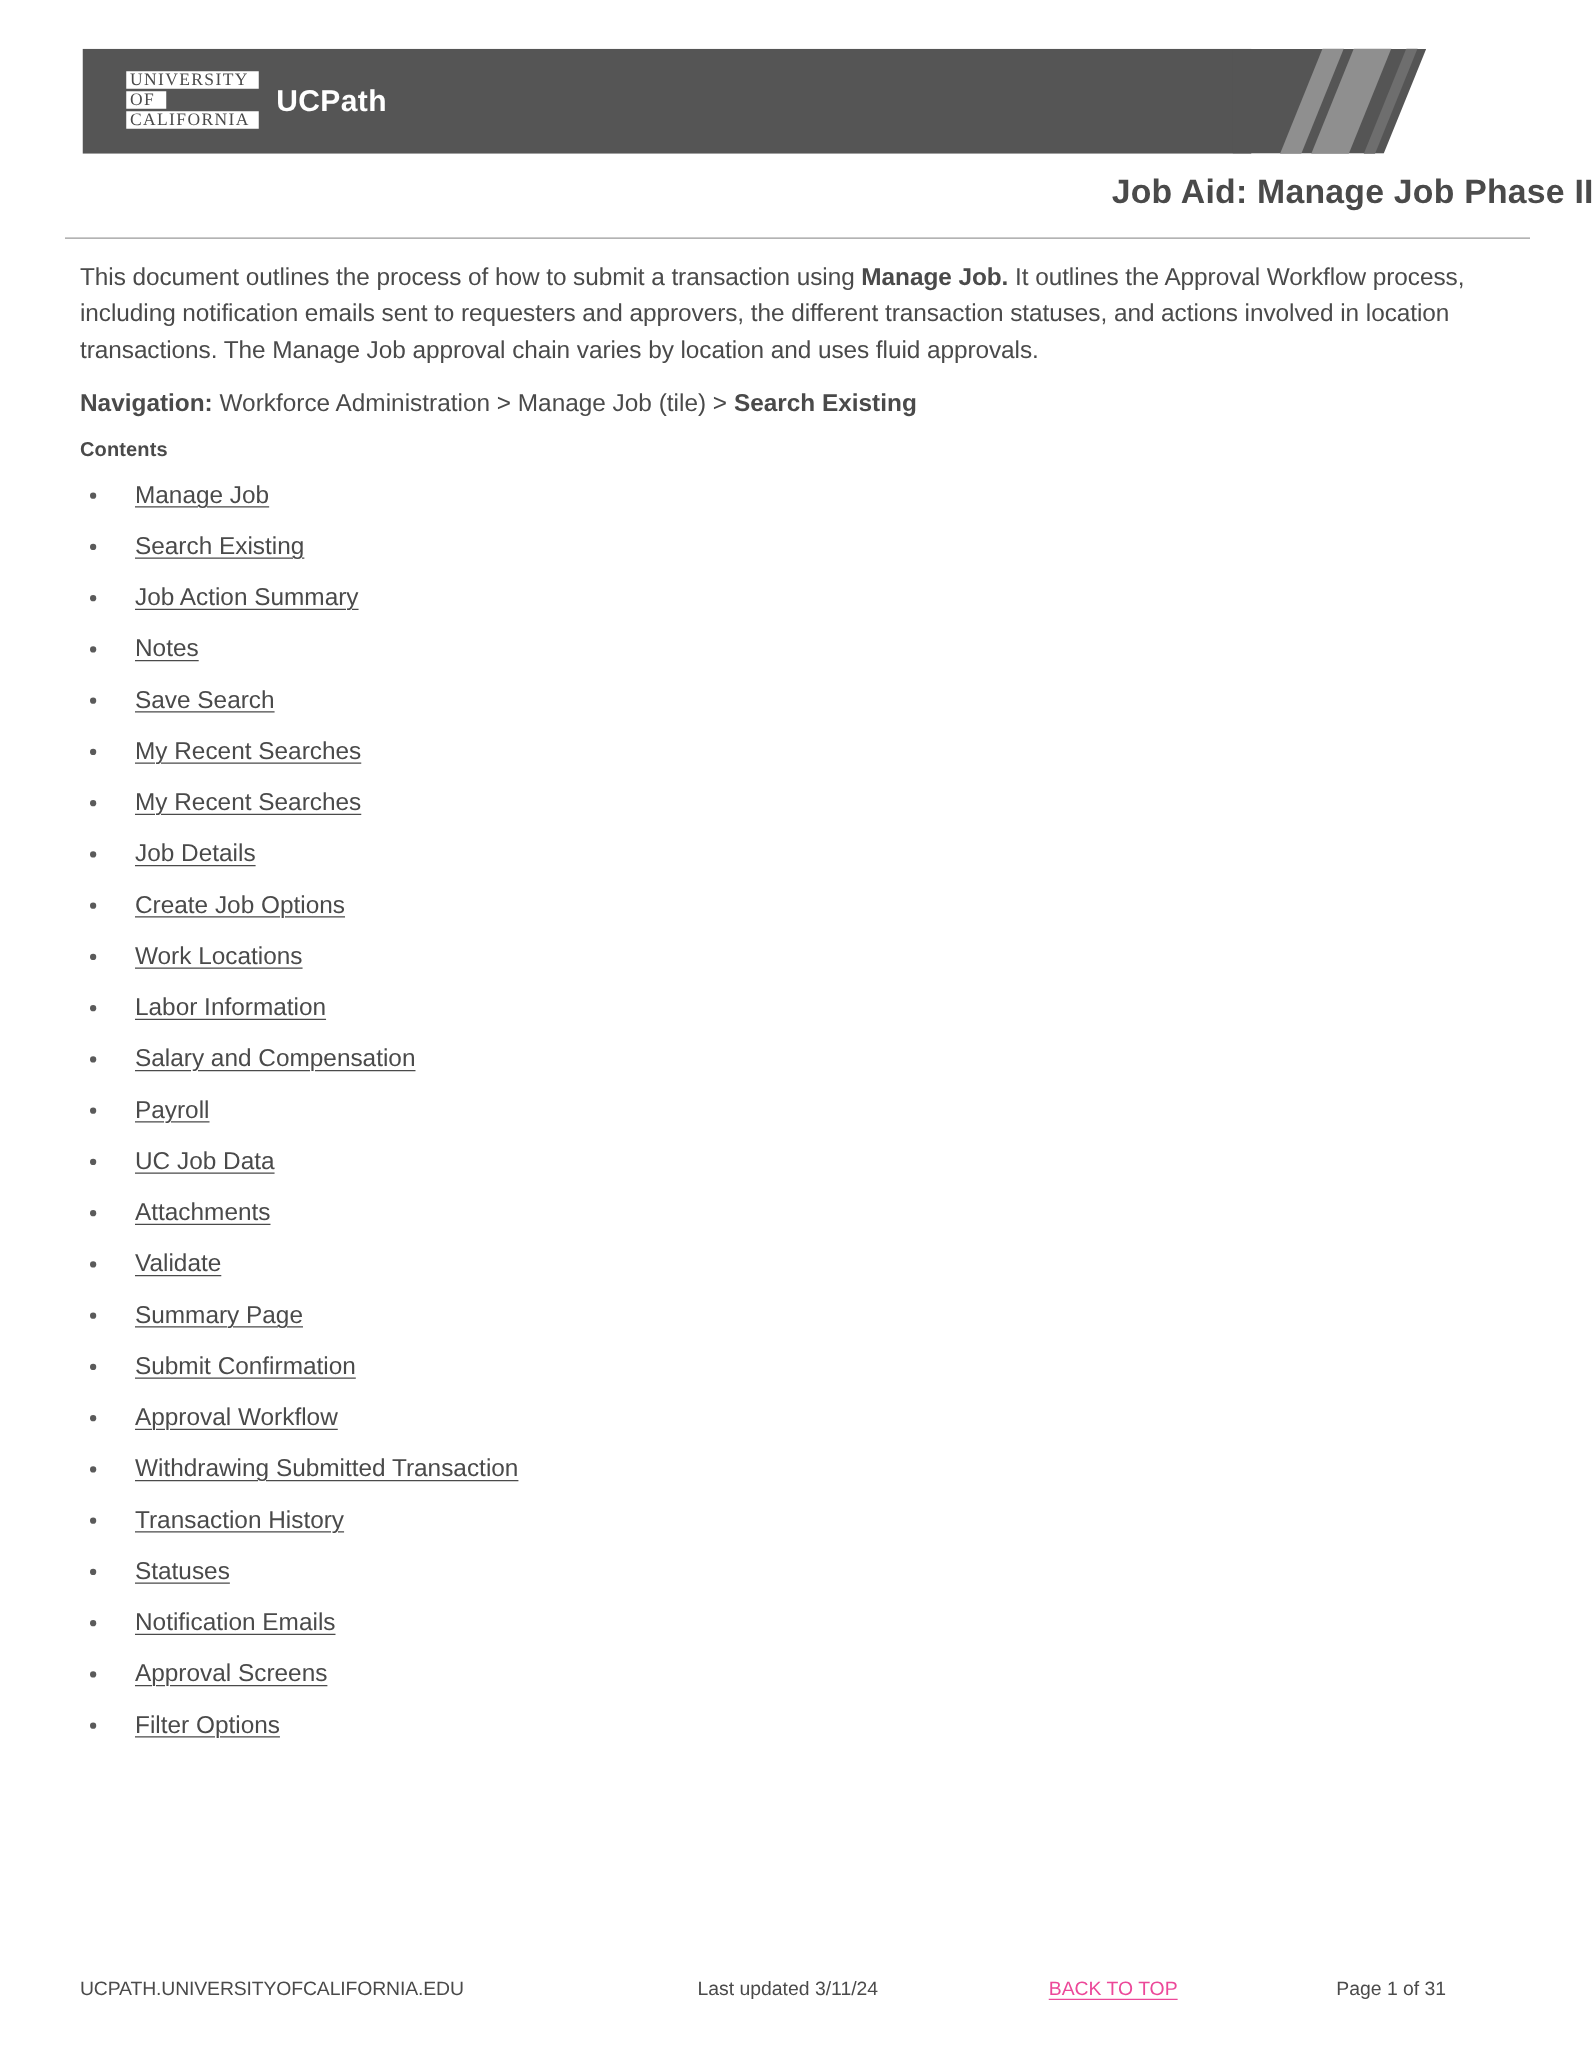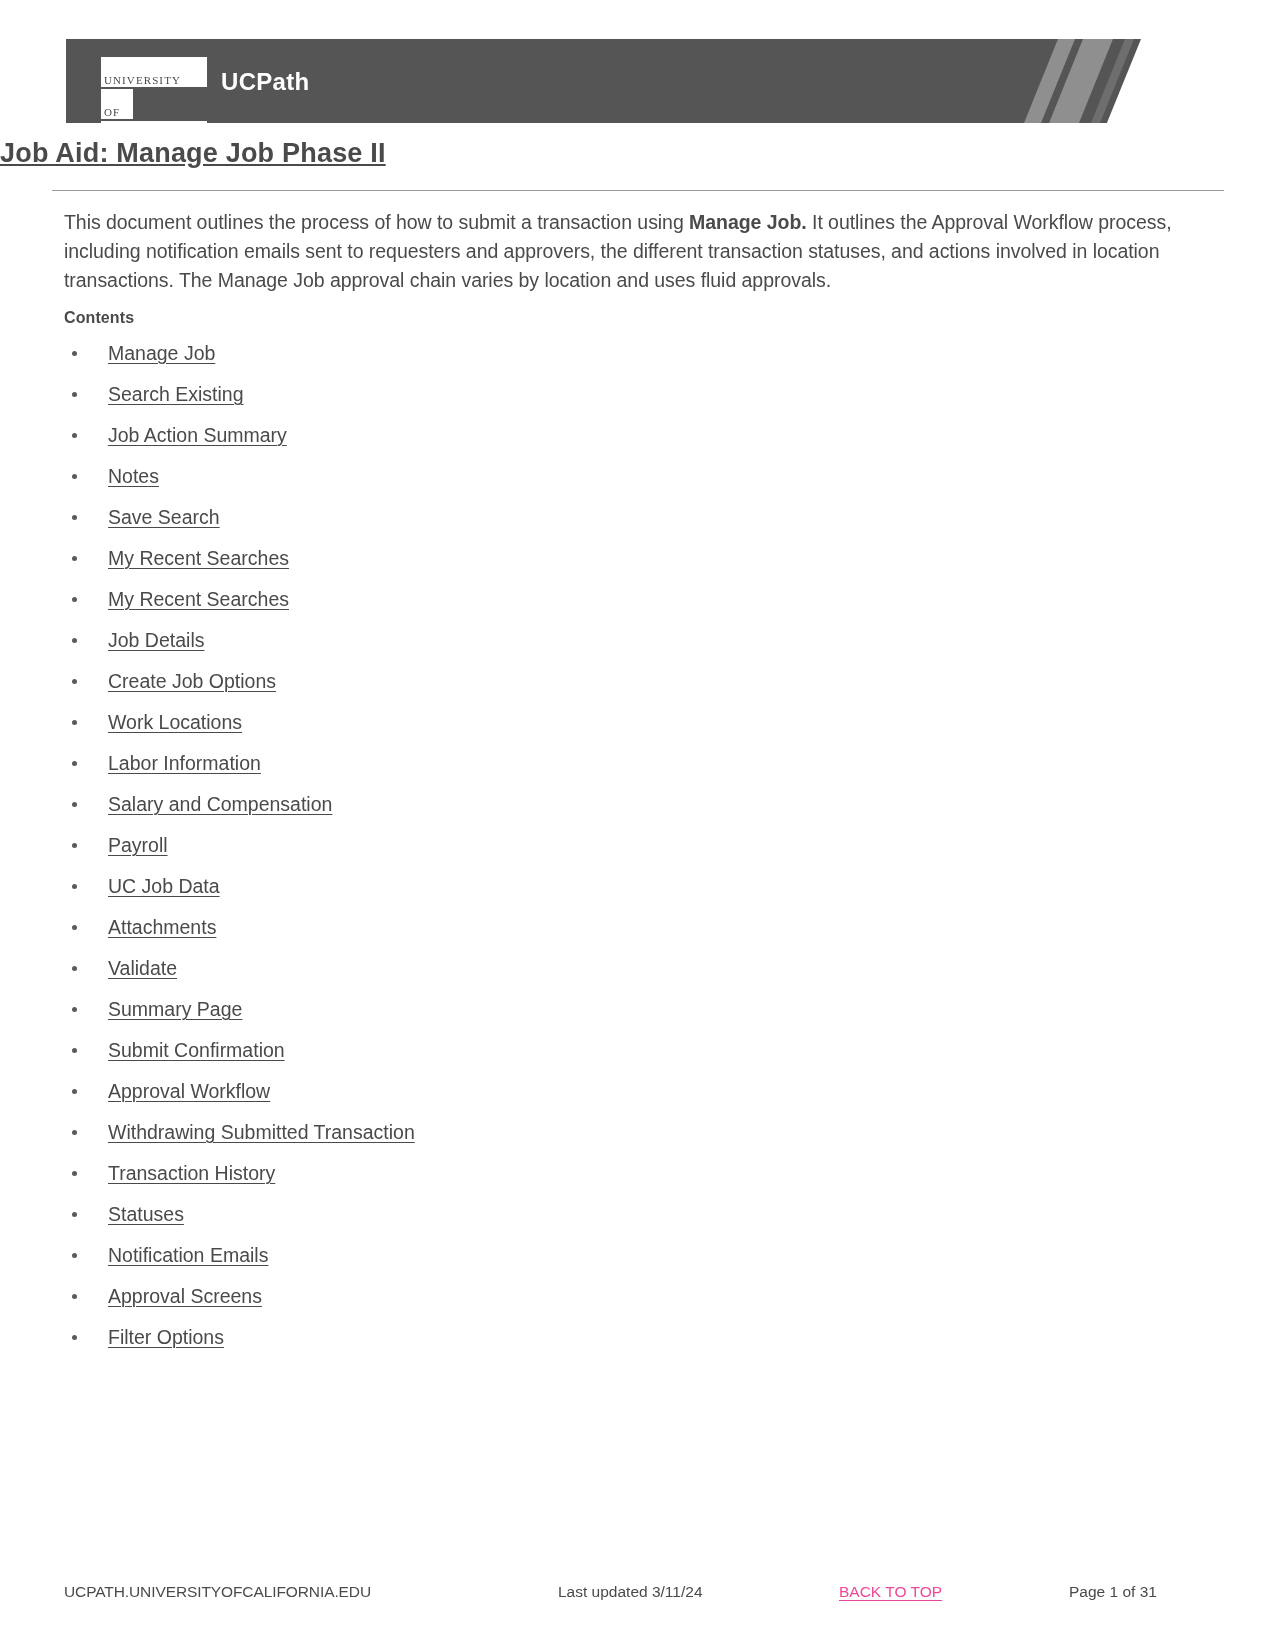--- a/index.html
+++ b/index.html
@@ -66,24 +66,24 @@
     top: 18px;
     width: 108px;
     display: flex;
     flex-direction: column;
     gap: 2px;
   }
   .uc-logo .lline {
     background: #ffffff;
     color: #4a4a4a;
     font-family: "Liberation Serif", serif;
-    font-size: 11px;
+    font-size: 14px;
     letter-spacing: 1.1px;
     line-height: 13px;
-    padding: 17px 3px 0 3px;
+    padding: 1px 3px 0 3px;
     font-weight: 400;
     white-space: nowrap;
   }
   .uc-logo .lline.l2 { width: 26px; }
   .uc-logo .lline.l1,
   .uc-logo .lline.l3 { width: 100px; }
 
   .brand-text {
     position: absolute;
     left: 155px;
@@ -94,26 +94,25 @@
     letter-spacing: 0.3px;
     line-height: 38px;
   }
 
   
   .doc-title {
     position: absolute;
     left: 0;
     top: 138px;
     width: 1275px;
-    text-align: left;
+    text-align: right;
     font-size: 27px;
     font-weight: 700;
     color: #4a4a4a;
     letter-spacing: 0.2px;
-    text-decoration: underline;
   }
 
   .title-rule {
     position: absolute;
     left: 52px;
     top: 190px;
     width: 1172px;
     height: 1px;
     background: #9a9a9a;
   }
@@ -240,20 +239,21 @@
     <div class="brand-text">UCPath</div>
   </div>
 
   <div class="doc-title">Job Aid: Manage Job Phase II</div>
   <div class="title-rule"></div>
 
   <div class="content">
 
     <p class="intro"><span>This document outlines the process of how to submit a transaction using </span><b>Manage Job.</b><span> It outlines the Approval Workflow process, including notification emails sent to requesters and approvers, the different transaction statuses, and actions involved in location transactions. The Manage Job approval chain varies by location and uses fluid approvals.</span></p>
 
+    <p class="nav-line"><span class="nav-label">Navigation:</span><span class="nav-path"> Workforce Administration &gt; Manage Job (tile) &gt; </span><span class="nav-last">Search Existing</span></p>
 
     <h2 class="contents-heading">Contents</h2>
 
     <ul class="toc">
       <li><a href="#">Manage Job</a></li>
       <li><a href="#">Search Existing</a></li>
       <li><a href="#">Job Action Summary</a></li>
       <li><a href="#">Notes</a></li>
       <li><a href="#">Save Search</a></li>
       <li><a href="#">My Recent Searches</a></li>

